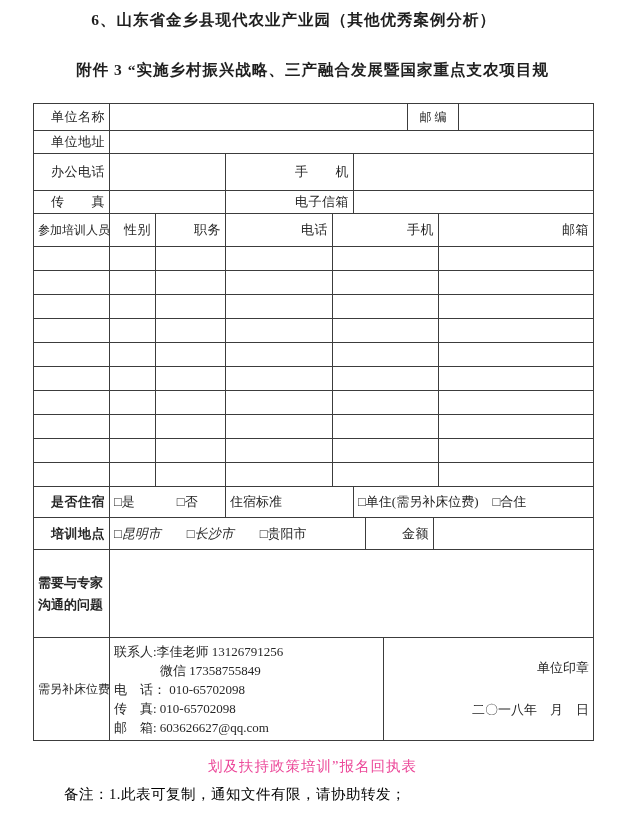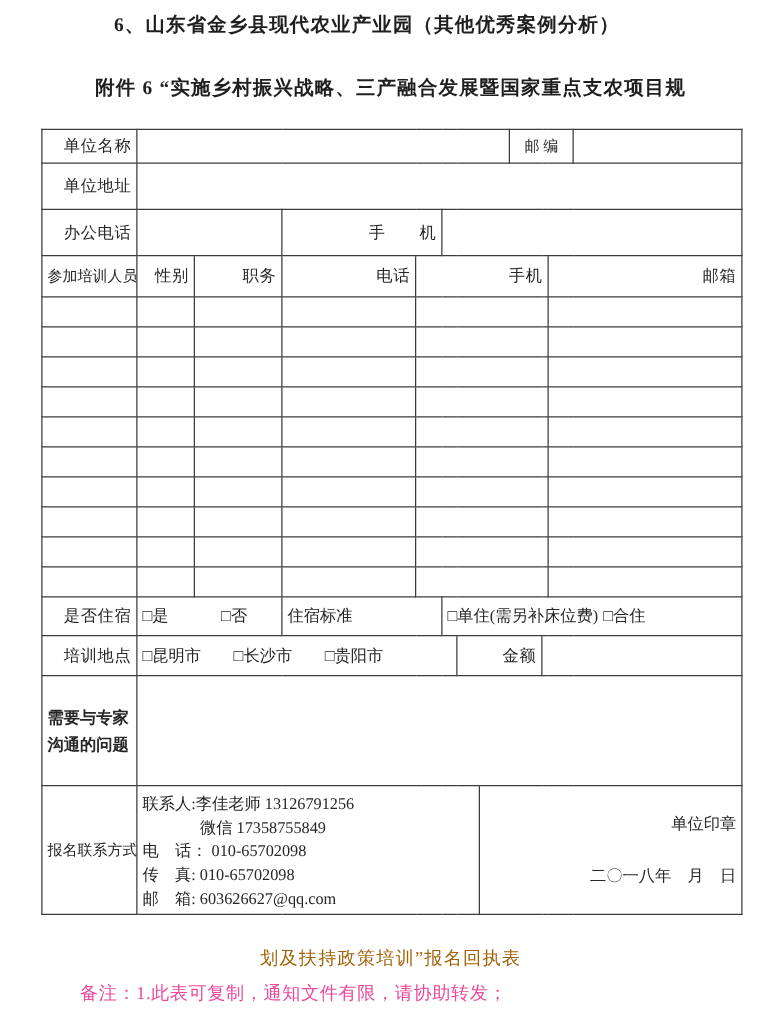--- a/index.html
+++ b/index.html
@@ -20,46 +20,46 @@
     position:absolute;top:103px;left:33px;width:560px;
     border-collapse:collapse;table-layout:fixed;
     font-size:13px;color:#262626;
   }
   table.form td{
     border:1px solid #3c3c3c;padding:0 4px;vertical-align:middle;
     overflow:hidden;white-space:nowrap;
   }
   td.lbl{text-align:right;letter-spacing:0.5px;}
   td.lbl-sm{text-align:center;font-size:12px;letter-spacing:0;padding:0 1px;}
-  td.bold{font-weight:normal;}
+  td.bold{font-weight:bold;}
   td.left-pad{text-align:left;padding-left:8px;}
   .opt{display:inline-block;}
   .gap-lg{margin-right:42px;}
-  .gap-md{margin-right:26px;}
+  .gap-md{margin-right:26px;font-style:italic;}
   .contact-cell{padding:4px 2px 4px 6px;margin-top:32px;}
   .contact-line{display:block;line-height:19px;font-size:13px;}
   .contact-line.indent{padding-left:46px;}
   .stamp-cell{text-align:center;vertical-align:middle;}
   .stamp-line{display:block;line-height:20px;text-align:right;}
   .stamp-top{margin-bottom:22px;}
   .q-line{display:block;text-align:left;line-height:22px;font-weight:bold;}
   .caption-bottom{
     position:absolute;top:757px;left:0;width:625px;text-align:center;
-    font-size:14.5px;color:#a16207;letter-spacing:1px;
+    font-size:14.5px;color:#ec4899;letter-spacing:1px;
   }
   .note{
     position:absolute;top:785px;left:64px;
-    font-size:14.5px;color:#ec4899;letter-spacing:0.5px;
+    font-size:14.5px;color:#000000;letter-spacing:0.5px;
   }
 </style>
 </head>
 <body>
 
 <div class="heading">6、山东省金乡县现代农业产业园（其他优秀案例分析）</div>
-<div class="attachment-title">附件 6  “实施乡村振兴战略、三产融合发展暨国家重点支农项目规</div>
+<div class="attachment-title">附件 3  “实施乡村振兴战略、三产融合发展暨国家重点支农项目规</div>
 
 <table class="form">
   <colgroup>
     <col style="width:76px">
       <col style="width:46px">
       <col style="width:70px">
     <col style="width:107px">
       <col style="width:21px">
       <col style="width:12px">
     <col style="width:18px">
@@ -71,33 +71,39 @@
   </colgroup>
 
   <tbody>
       <tr style="height:27px">
     <td class="lbl">单位名称</td>
     <td colspan="7"></td>
     <td colspan="3" class="lbl-sm">邮 编</td>
     <td></td>
   </tr>
 
-  <tr style="height:37px">
+  <tr style="height:23px">
     <td class="lbl">单位地址</td>
     <td colspan="11"></td>
   </tr>
 
 
   <tr style="height:37px">
     <td class="lbl">办公电话</td>
     <td colspan="2"></td>
     <td colspan="2" class="lbl">手　　机</td>
     <td colspan="7"></td>
   </tr>
 
+  <tr style="height:23px">
+    <td class="lbl">传　　真</td>
+    <td colspan="2"></td>
+    <td colspan="2" class="lbl">电子信箱</td>
+    <td colspan="7"></td>
+  </tr>
 
   <tr style="height:33px">
     <td class="lbl-sm">参加培训人员</td>
     <td class="lbl">性别</td>
     <td class="lbl">职务</td>
     <td class="lbl">电话</td>
     <td colspan="6" class="lbl">手机</td>
     <td colspan="2" class="lbl">邮箱</td>
   </tr>
 
@@ -182,21 +188,21 @@
         <td colspan="2"></td>
       </tr>
 
   <tr style="height:31px">
     <td class="lbl bold">是否住宿</td>
     <td colspan="2" class="left-pad">
       <span class="opt gap-lg">□是</span><span class="opt">□否</span>
     </td>
     <td colspan="2" class="left-pad">住宿标准</td>
     <td colspan="7" class="left-pad">
-      <span class="opt" style="margin-right:4px">□单住(需另补床位费)</span><span class="opt">□合住</span>
+      <span class="opt" style="margin-right:14px">□单住(需另补床位费)</span><span class="opt">□合住</span>
     </td>
   </tr>
 
   <tr style="height:32px">
     <td class="lbl bold">培训地点</td>
     <td colspan="5" class="left-pad">
       <span class="opt gap-md">□昆明市</span><span class="opt gap-md">□长沙市</span><span class="opt">□贵阳市</span>
     </td>
     <td colspan="3" class="lbl">金额</td>
     <td colspan="3"></td>
@@ -204,21 +210,21 @@
 
   <tr style="height:88px">
     <td>
       <span class="q-line">需要与专家</span>
       <span class="q-line">沟通的问题</span>
     </td>
     <td colspan="11"></td>
   </tr>
 
   <tr style="height:103px">
-    <td class="lbl-sm">报名联系方式</td>
+    <td class="lbl-sm">需另补床位费</td>
     <td colspan="6" class="contact-cell">
       <span class="contact-line">联系人:李佳老师 13126791256</span>
       <span class="contact-line indent">微信 17358755849</span>
       <span class="contact-line">电　话：  010-65702098</span>
       <span class="contact-line">传　真: 010-65702098</span>
       <span class="contact-line">邮　箱: 603626627@qq.com</span>
     </td>
     <td colspan="5" class="stamp-cell">
       <span class="stamp-line stamp-top">单位印章</span>
       <span class="stamp-line">二〇一八年　月　日</span>

